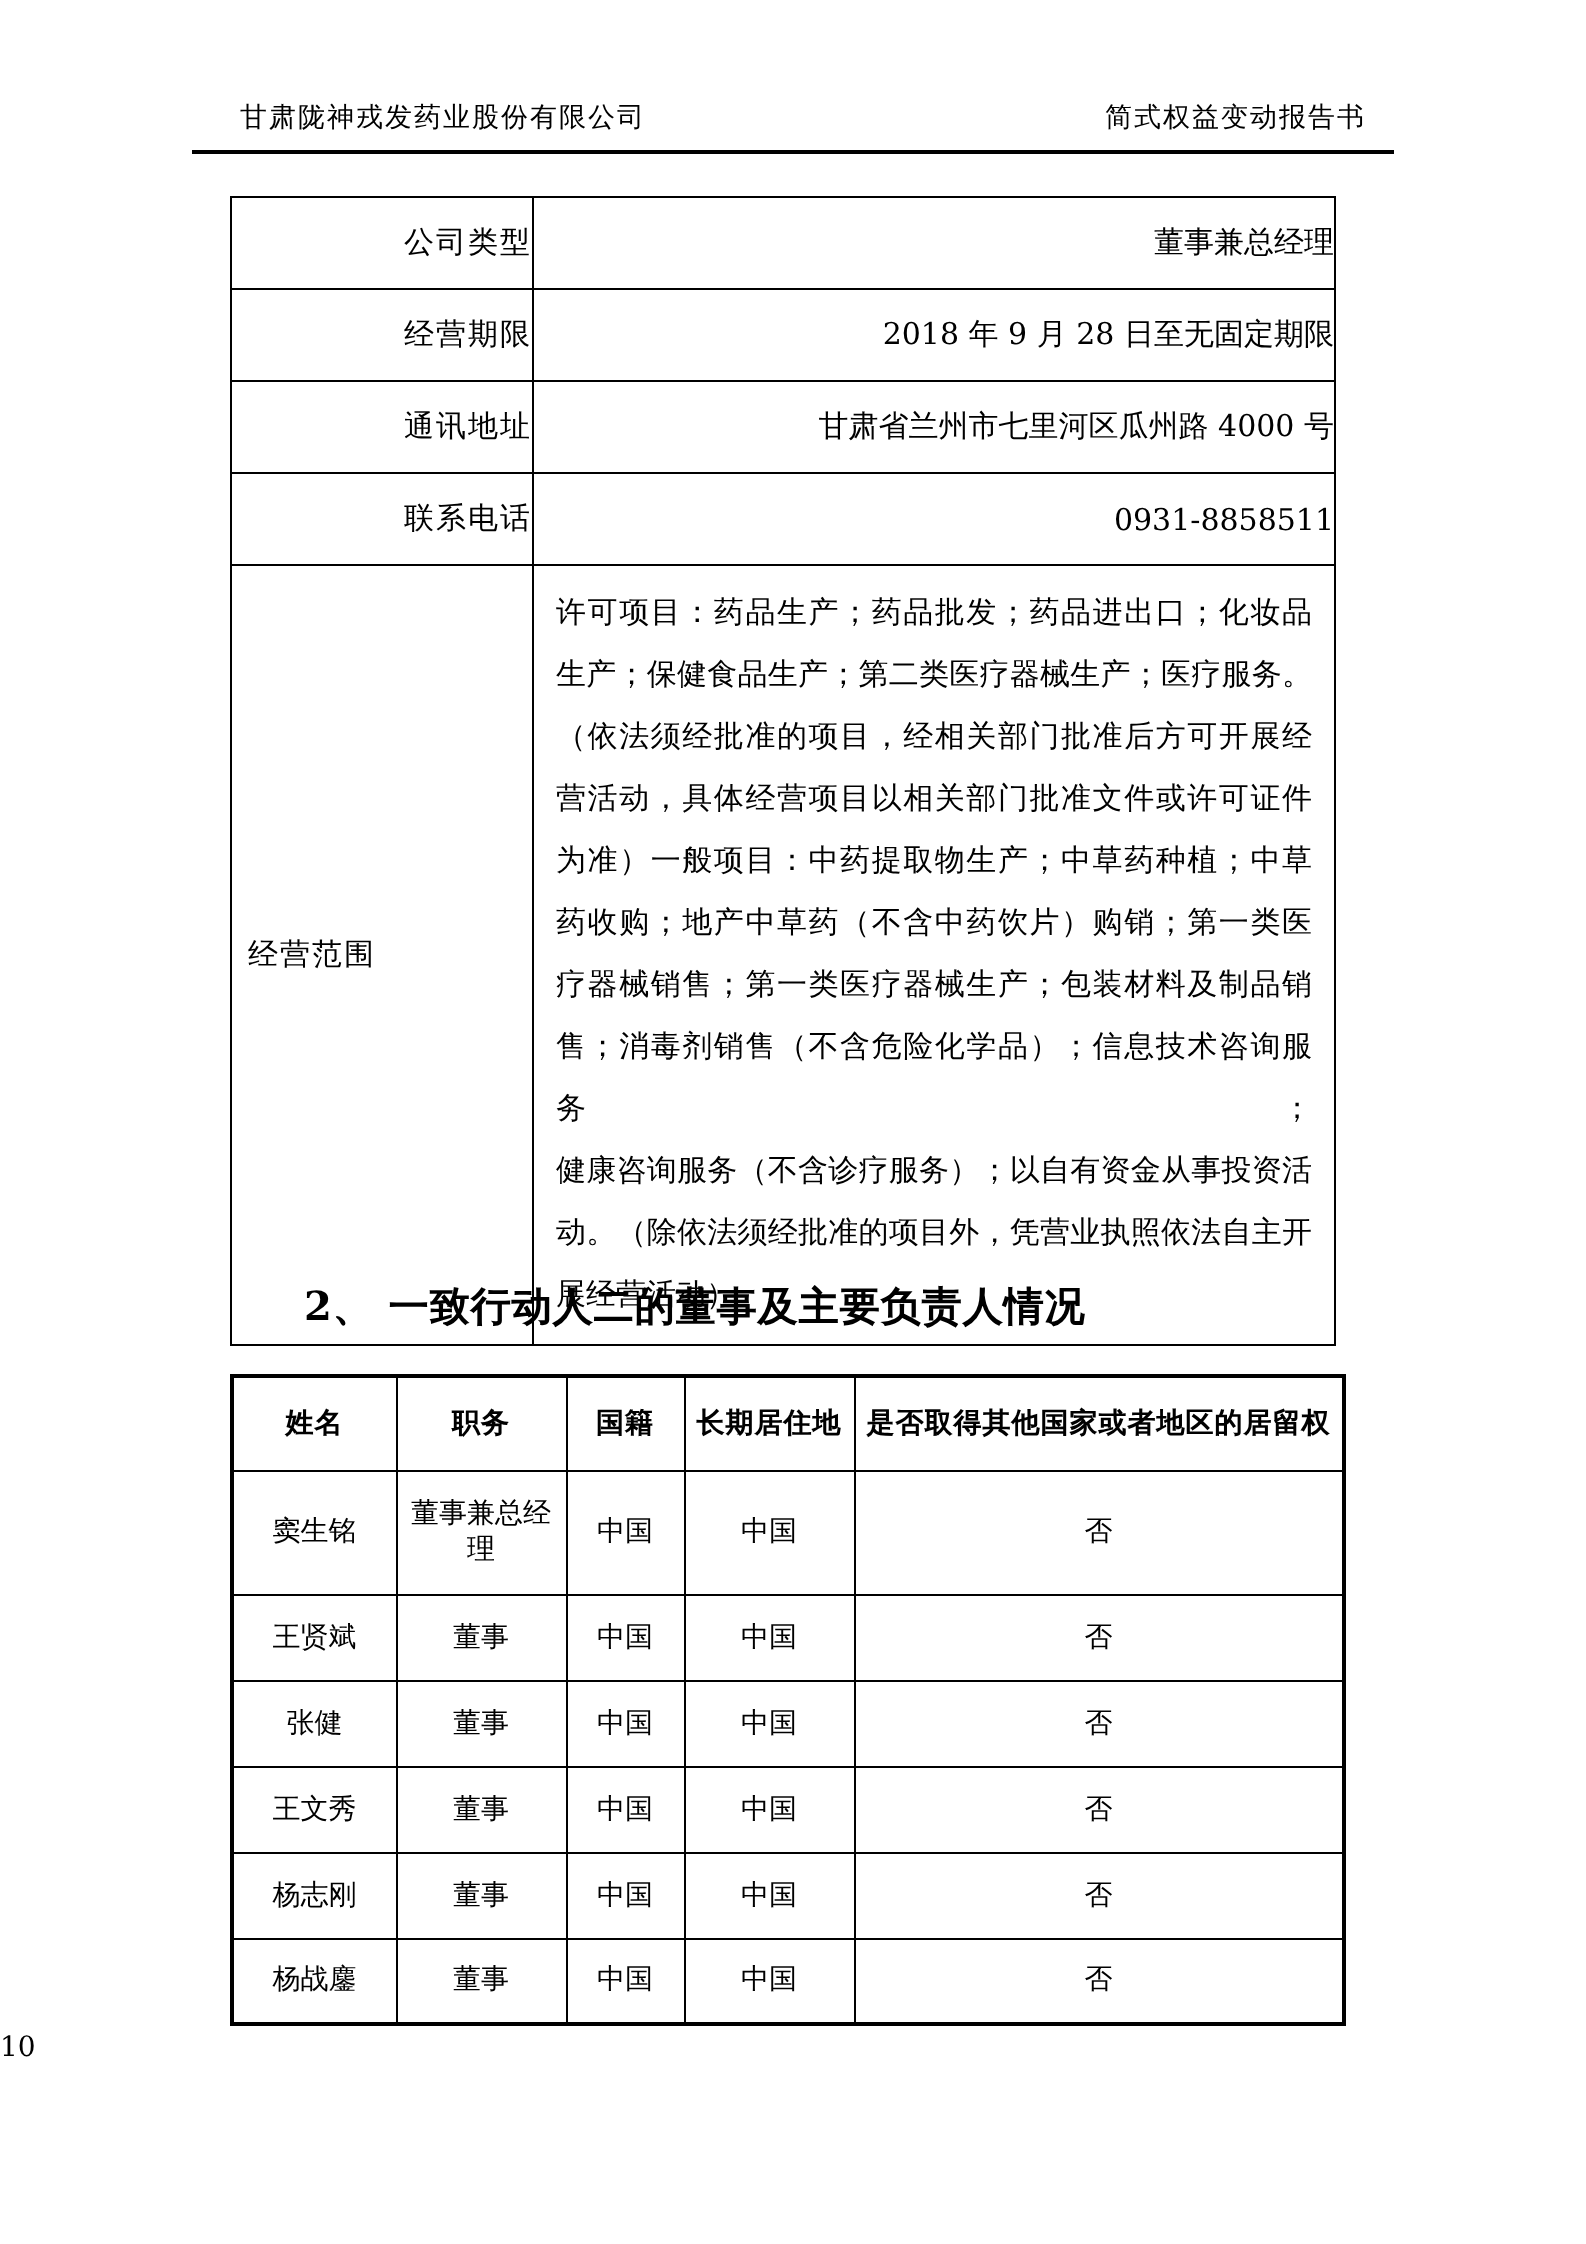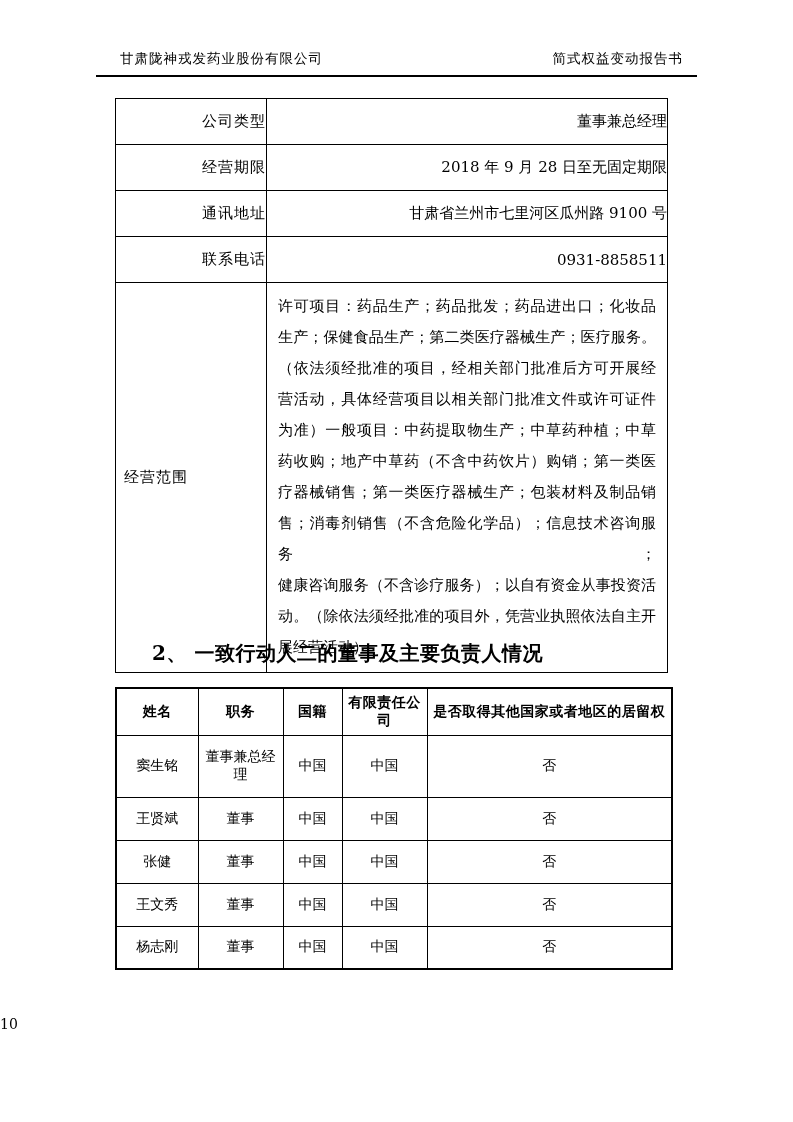--- a/index.html
+++ b/index.html
@@ -129,21 +129,21 @@
       <tr class="simple">
         <td class="label">公司类型</td>
         <td class="value">董事兼总经理</td>
       </tr>
       <tr class="simple">
         <td class="label">经营期限</td>
         <td class="value">2018 年 9 月 28 日至无固定期限</td>
       </tr>
       <tr class="simple">
         <td class="label">通讯地址</td>
-        <td class="value">甘肃省兰州市七里河区瓜州路 9100 号</td>
+        <td class="value">甘肃省兰州市七里河区瓜州路 4000 号</td>
       </tr>
       <tr class="simple">
         <td class="label">联系电话</td>
         <td class="value">0931-8858511</td>
       </tr>
       <tr>
         <td class="label">经营范围</td>
         <td class="scope-value">
           <div class="bs-line just">许可项目：药品生产；药品批发；药品进出口；化妆品</div>
           <div class="bs-line just">生产；保健食品生产；第二类医疗器械生产；医疗服务。</div>
@@ -169,21 +169,21 @@
         <col class="col-title">
         <col class="col-nat">
         <col class="col-res">
         <col class="col-perm">
     </colgroup>
     <thead>
       <tr>
         <th>姓名</th>
         <th>职务</th>
         <th>国籍</th>
-        <th>有限责任公司</th>
+        <th>长期居住地</th>
         <th>是否取得其他国家或者地区的居留权</th>
       </tr>
     </thead>
     <tbody>
       <tr class="first-row">
         <td>窦生铭</td>
         <td>董事兼总经理</td>
         <td>中国</td>
         <td>中国</td>
         <td>否</td>
@@ -209,18 +209,25 @@
         <td>中国</td>
         <td>否</td>
       </tr>
       <tr class="std-row">
         <td>杨志刚</td>
         <td>董事</td>
         <td>中国</td>
         <td>中国</td>
         <td>否</td>
       </tr>
+      <tr class="std-row">
+        <td>杨战鏖</td>
+        <td>董事</td>
+        <td>中国</td>
+        <td>中国</td>
+        <td>否</td>
+      </tr>
     </tbody>
   </table>
 
   <div class="page-number">10</div>
 
 </div>
 
 </body></html>

